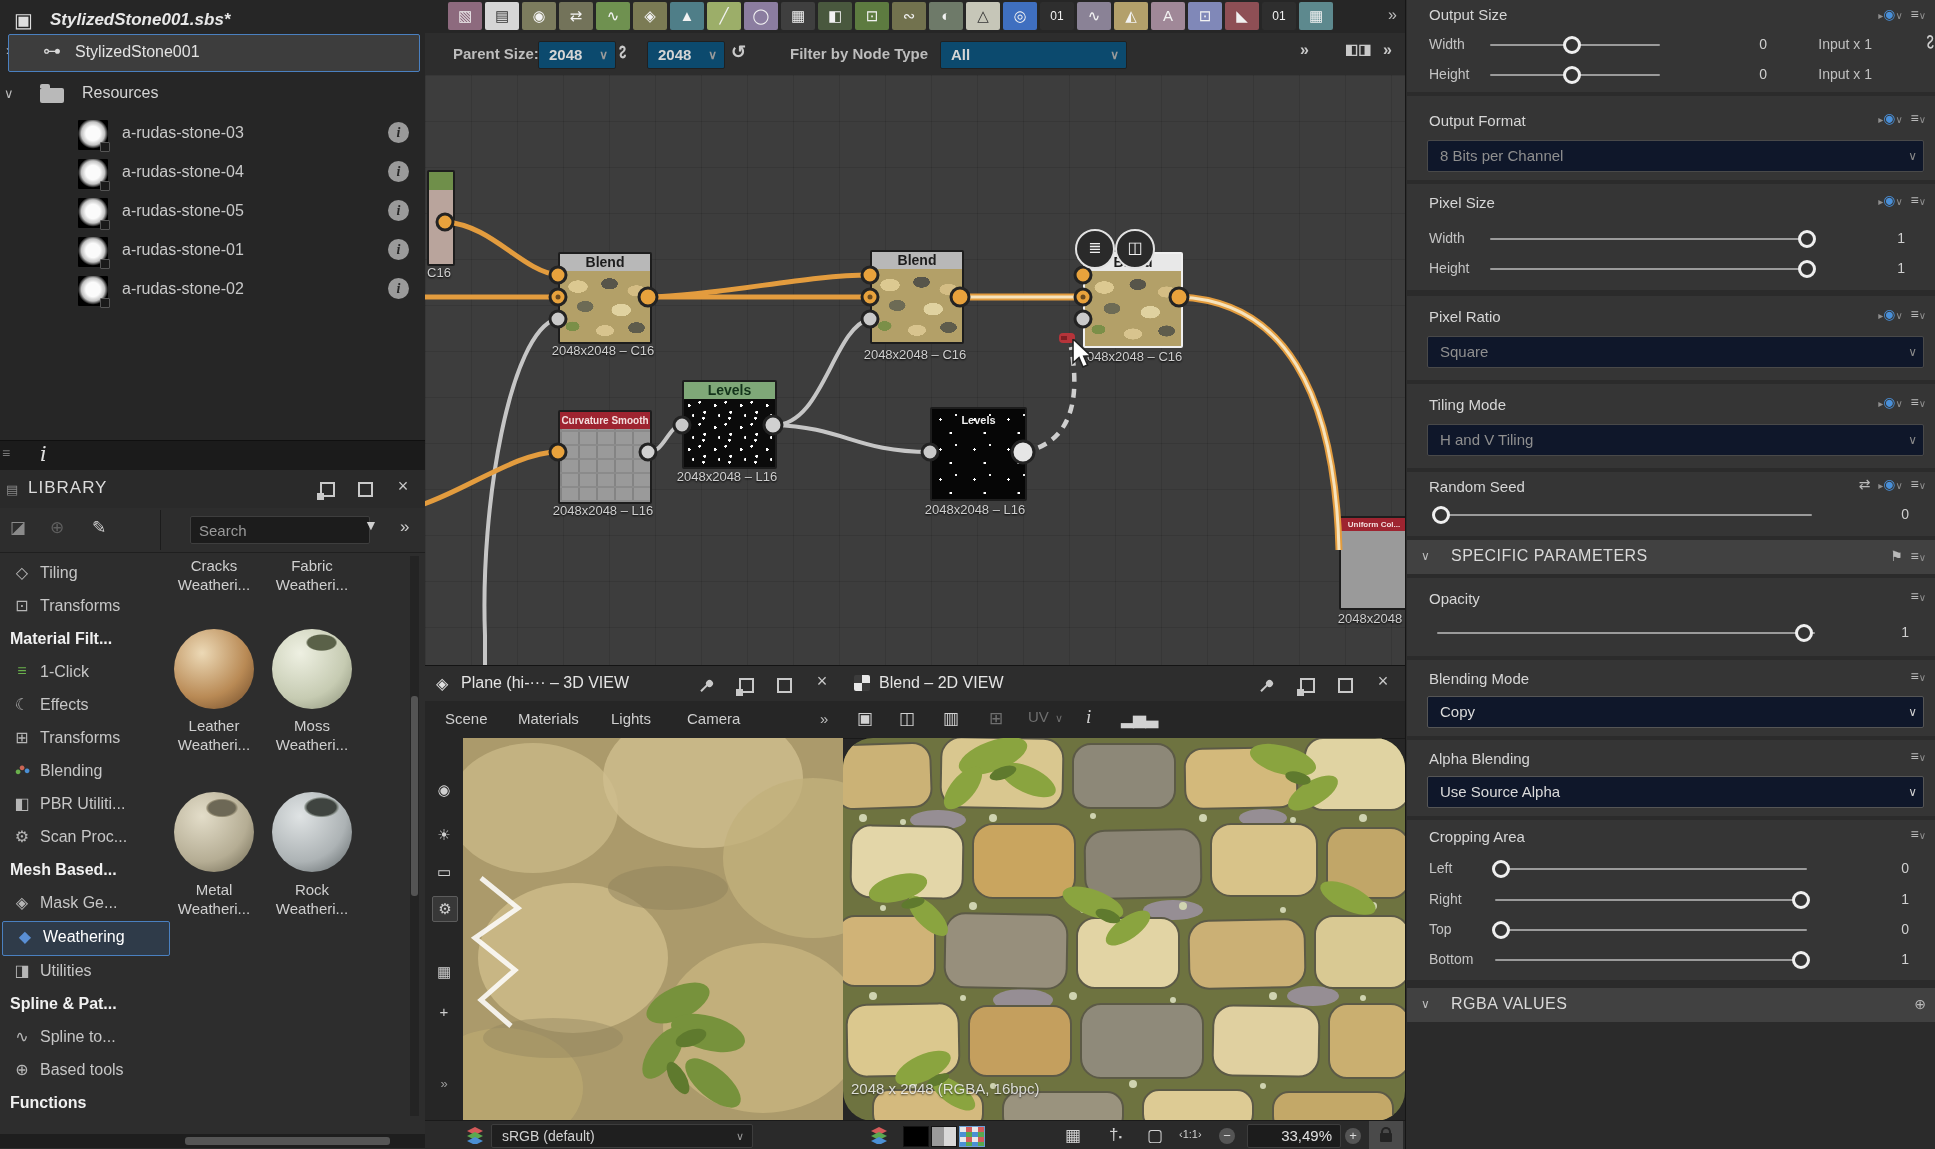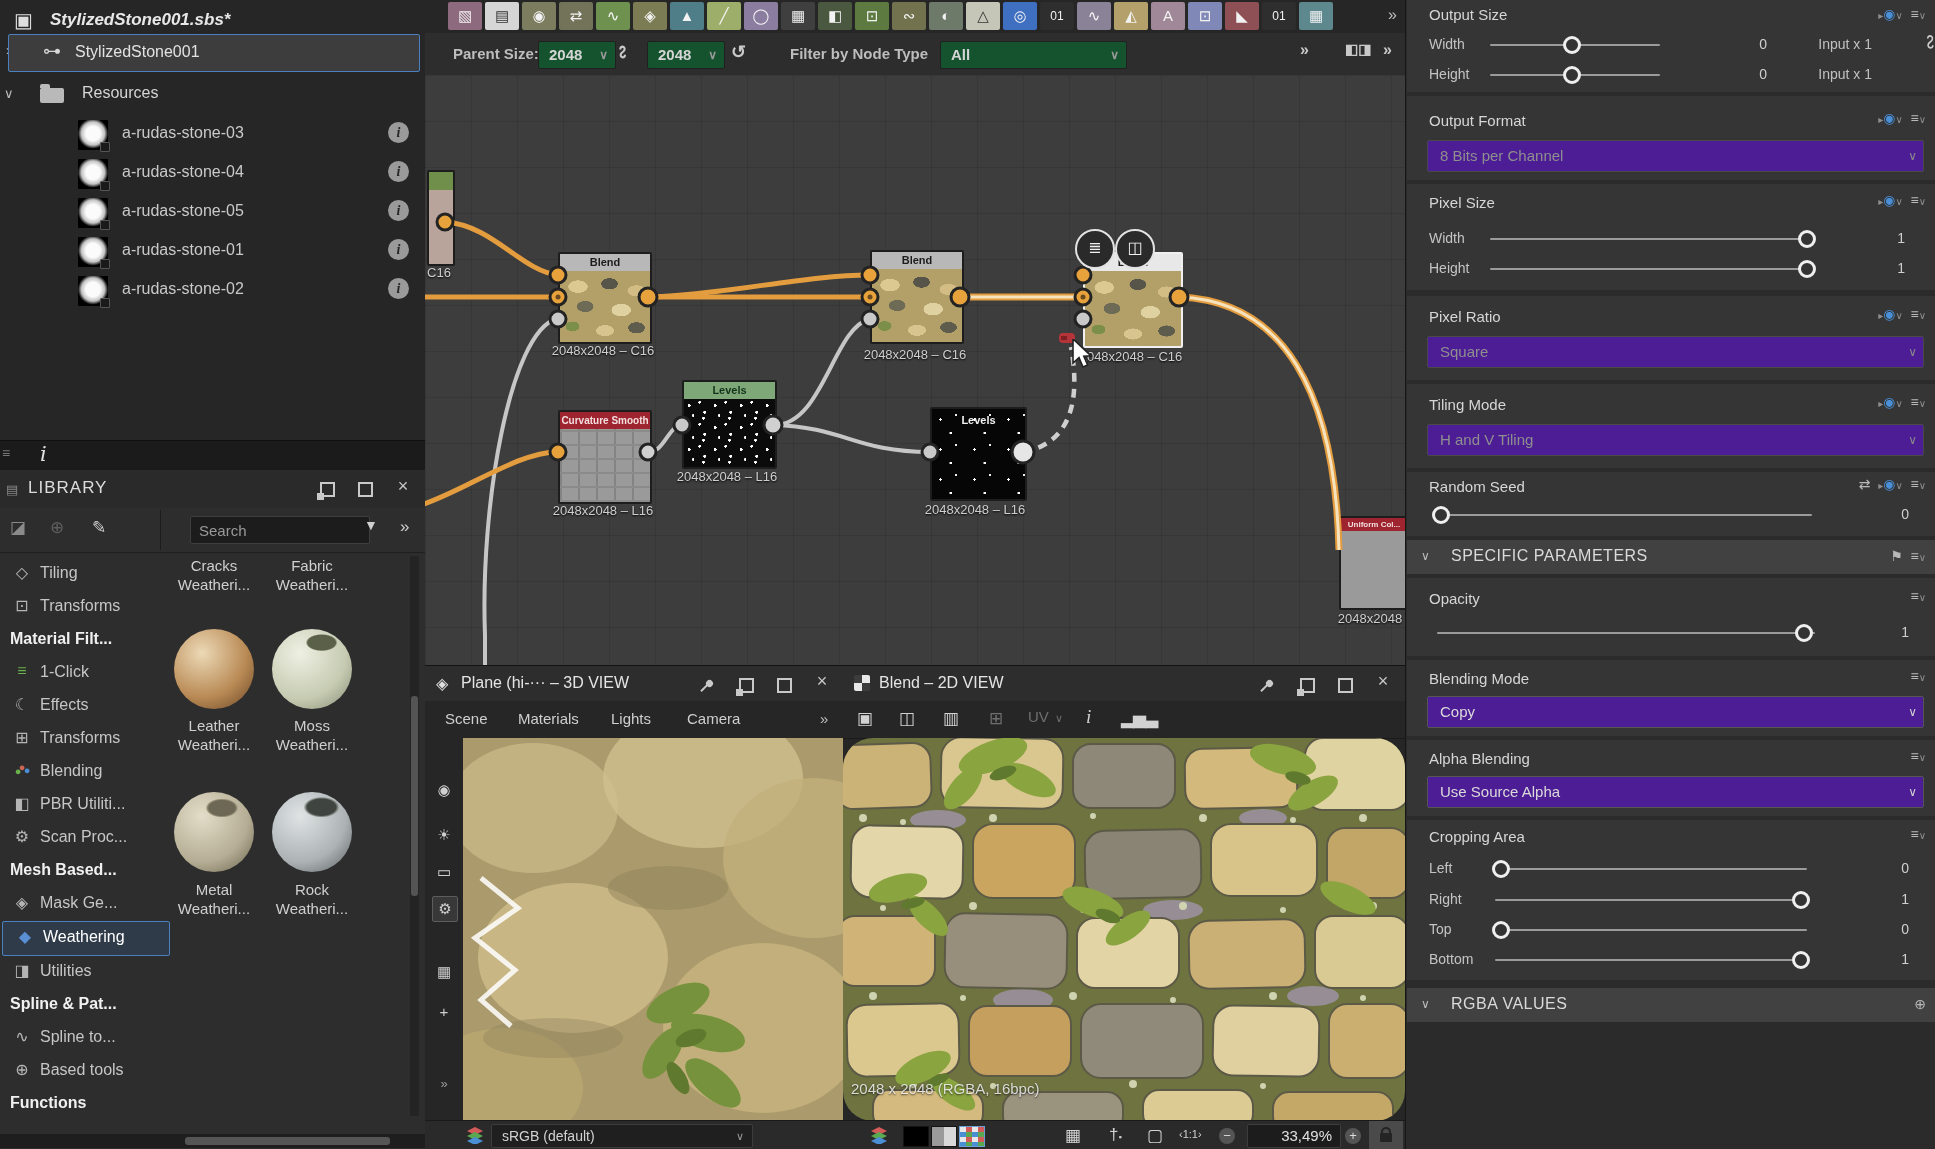--- a/index.html
+++ b/index.html
@@ -65,32 +65,32 @@
   .hscroll{position:absolute;left:0;top:664px;width:425px;height:14px;background:#1e1e1e;}
   .hscroll .hth{position:absolute;left:185px;top:3px;width:205px;height:8px;background:#555;border-radius:3px;}
 
   
   #gtoolbar{position:absolute;left:425px;top:0;width:980px;height:33px;background:#262626;border-bottom:1px solid #191919;}
   .tile{position:absolute;top:2px;width:34px;height:28px;border-radius:2px;color:#f2f2f2;text-align:center;line-height:28px;font-size:15px;}
   .tile.darkfg{color:#333;}
   #gtoolbar .ovf{position:absolute;right:8px;top:6px;color:#bdbdbd;font-size:16px;}
   #grow2{position:absolute;left:425px;top:33px;width:980px;height:42px;background:#2d2d2d;border-bottom:1px solid #1a1a1a;font-weight:bold;}
   .g2lab{position:absolute;top:12px;font-size:15px;color:#bdbdbd;}
-  .dd{position:absolute;height:26px;background:#14532d;border:1px solid #202020;border-radius:2px;color:#d5d5d5;
+  .dd{position:absolute;height:26px;background:#0c4a6e;border:1px solid #202020;border-radius:2px;color:#d5d5d5;
       font-size:15px;line-height:26px;padding-left:10px;}
   .dd .chev{position:absolute;right:7px;top:0;color:#9a9a9a;font-size:12px;}
   .g2ic{position:absolute;top:8px;color:#c9c9c9;font-size:18px;}
 
   
   #graph{position:absolute;left:425px;top:75px;width:980px;height:590px;overflow:hidden;background:#3d3d3d;
          background-image:linear-gradient(rgba(0,0,0,.10) 1px,transparent 1px),linear-gradient(90deg,rgba(0,0,0,.10) 1px,transparent 1px);
          background-size:46px 46px;}
   .node{position:absolute;background:#3a3a3a;border:2px solid #1d1d1d;border-radius:2px;z-index:2;}
   .node.sel{border:2px solid #f0f0f0;}
-  .nhead{height:17px;font-size:11px;font-weight:bold;text-align:center;line-height:17px;color:#1c1c1c;background:#b8b8b8;overflow:hidden;white-space:nowrap;}
+  .nhead{height:17px;font-size:14px;font-weight:bold;text-align:center;line-height:17px;color:#1c1c1c;background:#b8b8b8;overflow:hidden;white-space:nowrap;}
   .nhead.red{background:#9e2430;color:#f3dede;}
   .nhead.green{background:#7fa878;color:#13331a;}
   .nhead.lite{background:#e8e8e8;}
   .nbody{position:absolute;left:0;right:0;bottom:0;top:17px;}
   .nbody.full{top:0;}
   .nsub{position:absolute;text-align:center;font-size:13px;color:#cfcfcf;text-shadow:0 1px 2px #000;z-index:2;white-space:nowrap;}
   .tex-stone{background-color:#b3a068;background-image:
     radial-gradient(14px 9px at 20% 22%,#dcc991 68%,transparent 70%),
     radial-gradient(12px 8px at 55% 18%,#57554a 68%,transparent 70%),
     radial-gradient(13px 8px at 85% 28%,#d4bd84 68%,transparent 70%),
@@ -159,21 +159,21 @@
   .sl{position:absolute;left:22px;font-size:15px;color:#d6d6d6;}
   .ics{position:absolute;top:6px;right:10px;color:#b9b9b9;font-size:14px;white-space:nowrap;}
   .ics .blue{color:#4a90d9;}
   .ics .sm{font-size:10px;color:#8f8f8f;}
   .prow{position:absolute;left:0;width:529px;height:30px;}
   .plab{position:absolute;left:22px;top:6px;font-size:14px;color:#c4c4c4;}
   .ptrack{position:absolute;top:14px;height:2px;background:#9b9b9b;border-radius:1px;}
   .pthumb{position:absolute;top:-8px;margin-left:-9px;width:12px;height:12px;border:3px solid #efefef;background:#333;border-radius:50%;}
   .pval{position:absolute;top:6px;font-size:14px;color:#d0d0d0;text-align:right;width:30px;}
   .pextra{position:absolute;top:6px;right:64px;font-size:14px;color:#c0c0c0;}
-  .pdd{position:absolute;left:20px;right:12px;height:30px;background:#4c1d95;border:1px solid #494949;border-radius:2px;
+  .pdd{position:absolute;left:20px;right:12px;height:30px;background:#0f172a;border:1px solid #494949;border-radius:2px;
        font-size:15px;line-height:30px;padding-left:12px;color:#8f8f8f;}
   .pdd.active{color:#dadada;border-color:#555;}
   .pdd .chev{position:absolute;right:6px;top:0;font-size:12px;color:#8a8a8a;}
   .phead{position:absolute;left:1px;width:529px;height:34px;background:#414141;}
   .phead .hx{position:absolute;left:14px;top:9px;font-size:12px;color:#bdbdbd;}
   .phead .ht{position:absolute;left:44px;top:7px;font-size:16px;letter-spacing:.5px;color:#dadada;}
   .linkwh{position:absolute;right:-4px;top:30px;font-size:20px;color:#cfcfcf;transform:rotate(90deg);}
 </style>
 </head>
 <body>

